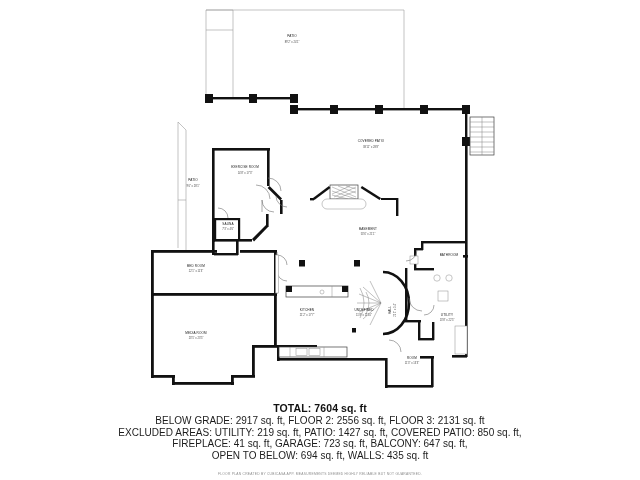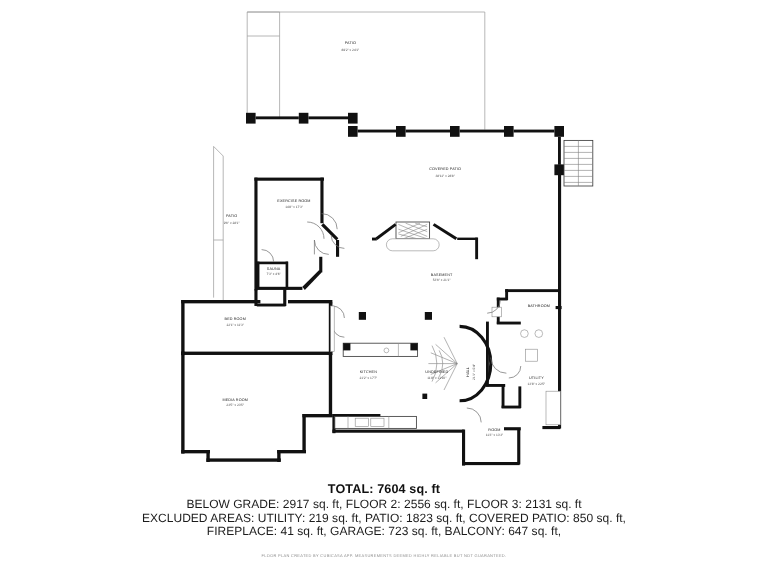--- a/index.html
+++ b/index.html
@@ -306,18 +306,19 @@
       <g transform="translate(391,310) rotate(-90)">
         <text class="roomlabel" x="0" y="0">HALL</text>
         <text class="roomdim" x="0" y="4.5">21'1" x 5'4"</text>
       </g>
     </g>
   </svg>
 
   <div id="summary">
     <div class="total">TOTAL: 7604 sq. ft</div>
     <div class="line">BELOW GRADE: 2917 sq. ft, FLOOR 2: 2556 sq. ft, FLOOR 3: 2131 sq. ft</div>
-    <div class="line">EXCLUDED AREAS: UTILITY: 219 sq. ft, PATIO: 1823 sq. ft, COVERED PATIO: 850 sq. ft,</div>
+    <div class="line">EXCLUDED AREAS: UTILITY: 219 sq. ft, PATIO: 1427 sq. ft, COVERED PATIO: 850 sq. ft,</div>
     <div class="line">FIREPLACE: 41 sq. ft, GARAGE: 723 sq. ft, BALCONY: 647 sq. ft,</div>
+    <div class="line">OPEN TO BELOW: 694 sq. ft, WALLS: 435 sq. ft</div>
     <div class="disclaimer">FLOOR PLAN CREATED BY CUBICASA APP. MEASUREMENTS DEEMED HIGHLY RELIABLE BUT NOT GUARANTEED.</div>
   </div>
 
 </div>
 
 </body></html>

